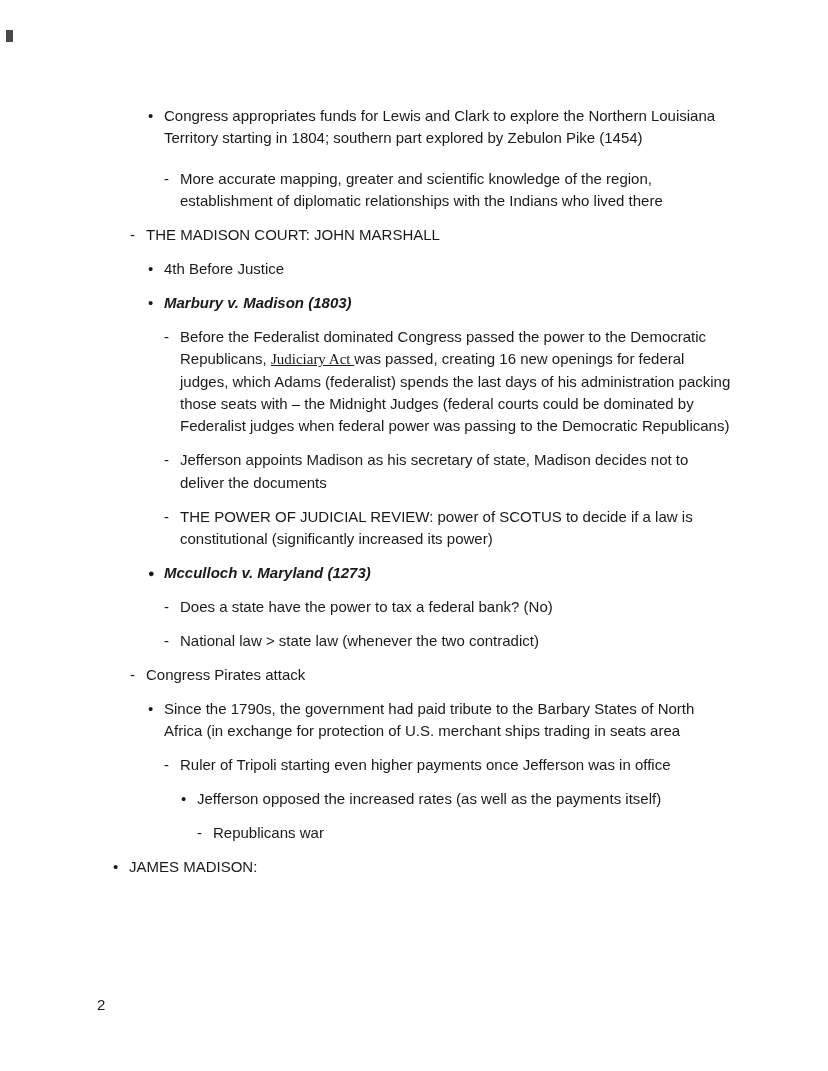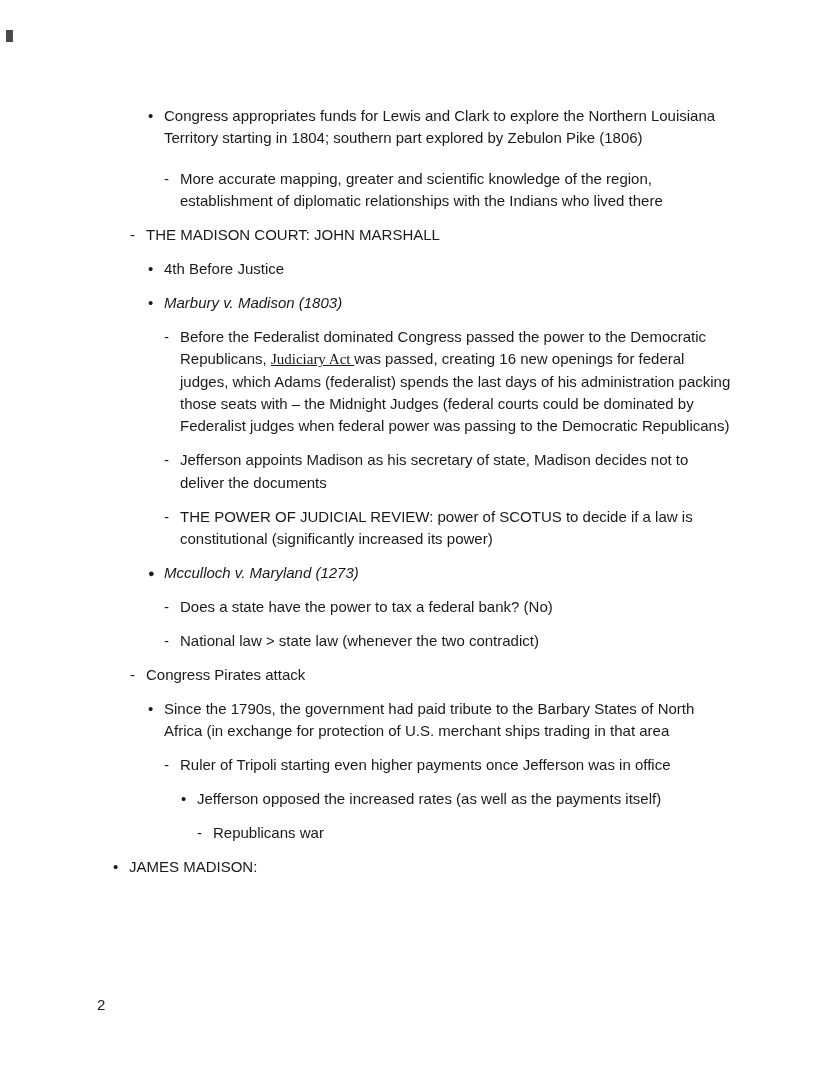--- a/index.html
+++ b/index.html
@@ -39,21 +39,21 @@
     color: #1a1a1a;
   }
   .note-item .marker {
     flex: 0 0 16px;
     width: 16px;
     text-align: left;
   }
   .note-item .text {
     flex: 1 1 auto;
   }
-  .note-item.italic .text { font-style: italic; }
+  .note-item.italic .text { font-style: italic; font-weight: bold; }
   .marker.dot { font-size: 15px; }
   .marker.bigdot { font-size: 11px; line-height: 22.4px; }
   .marker.dash { font-size: 15px; }
   .underline { text-decoration: underline; font-family: Liberation Serif, serif; }
   
   .level-0 { margin-left: 0px; }
   .level-1 { margin-left: 17px; }
   .level-2 { margin-left: 35px; }
   .level-3 { margin-left: 51px; }
   .level-4 { margin-left: 68px; }
@@ -70,21 +70,21 @@
   }
 </style>
 </head>
 <body>
 
 <div class="page">
   <div class="scan-artifact"></div>
   <div class="content" id="notes-list">
       <div class="note-item level-2 extra-space">
         <span class="marker dot">•</span>
-        <span class="text">Congress appropriates funds for Lewis and Clark to explore the Northern Louisiana Territory starting in 1804; southern part explored by Zebulon Pike (1806)</span>
+        <span class="text">Congress appropriates funds for Lewis and Clark to explore the Northern Louisiana Territory starting in 1804; southern part explored by Zebulon Pike (1454)</span>
       </div>
       <div class="note-item level-3">
         <span class="marker dash">-</span>
         <span class="text">More accurate mapping, greater and scientific knowledge of the region, establishment of diplomatic relationships with the Indians who lived there</span>
       </div>
       <div class="note-item level-1">
         <span class="marker dash">-</span>
         <span class="text">THE MADISON COURT: JOHN MARSHALL</span>
       </div>
       <div class="note-item level-2">
@@ -118,21 +118,21 @@
       <div class="note-item level-3">
         <span class="marker dash">-</span>
         <span class="text">National law &gt; state law (whenever the two contradict)</span>
       </div>
       <div class="note-item level-1">
         <span class="marker dash">-</span>
         <span class="text">Congress Pirates attack</span>
       </div>
       <div class="note-item level-2">
         <span class="marker dot">•</span>
-        <span class="text">Since the 1790s, the government had paid tribute to the Barbary States of North Africa (in exchange for protection of U.S. merchant ships trading in that area</span>
+        <span class="text">Since the 1790s, the government had paid tribute to the Barbary States of North Africa (in exchange for protection of U.S. merchant ships trading in seats area</span>
       </div>
       <div class="note-item level-3">
         <span class="marker dash">-</span>
         <span class="text">Ruler of Tripoli starting even higher payments once Jefferson was in office</span>
       </div>
       <div class="note-item level-4">
         <span class="marker dot">•</span>
         <span class="text">Jefferson opposed the increased rates (as well as the payments itself)</span>
       </div>
       <div class="note-item level-5">

